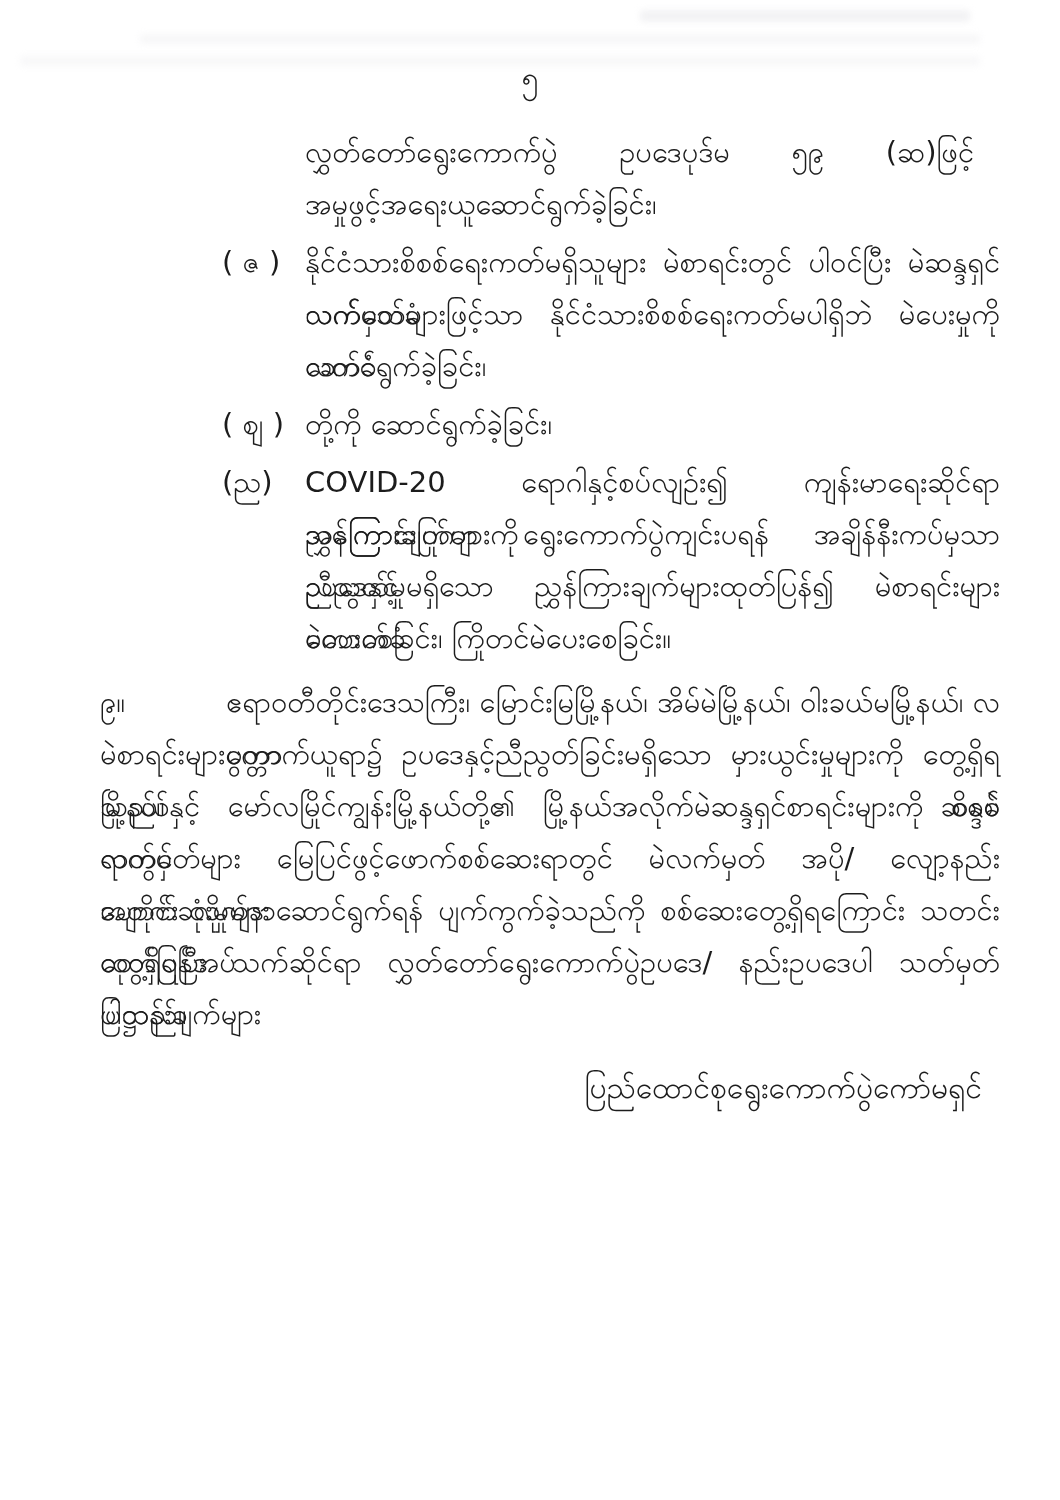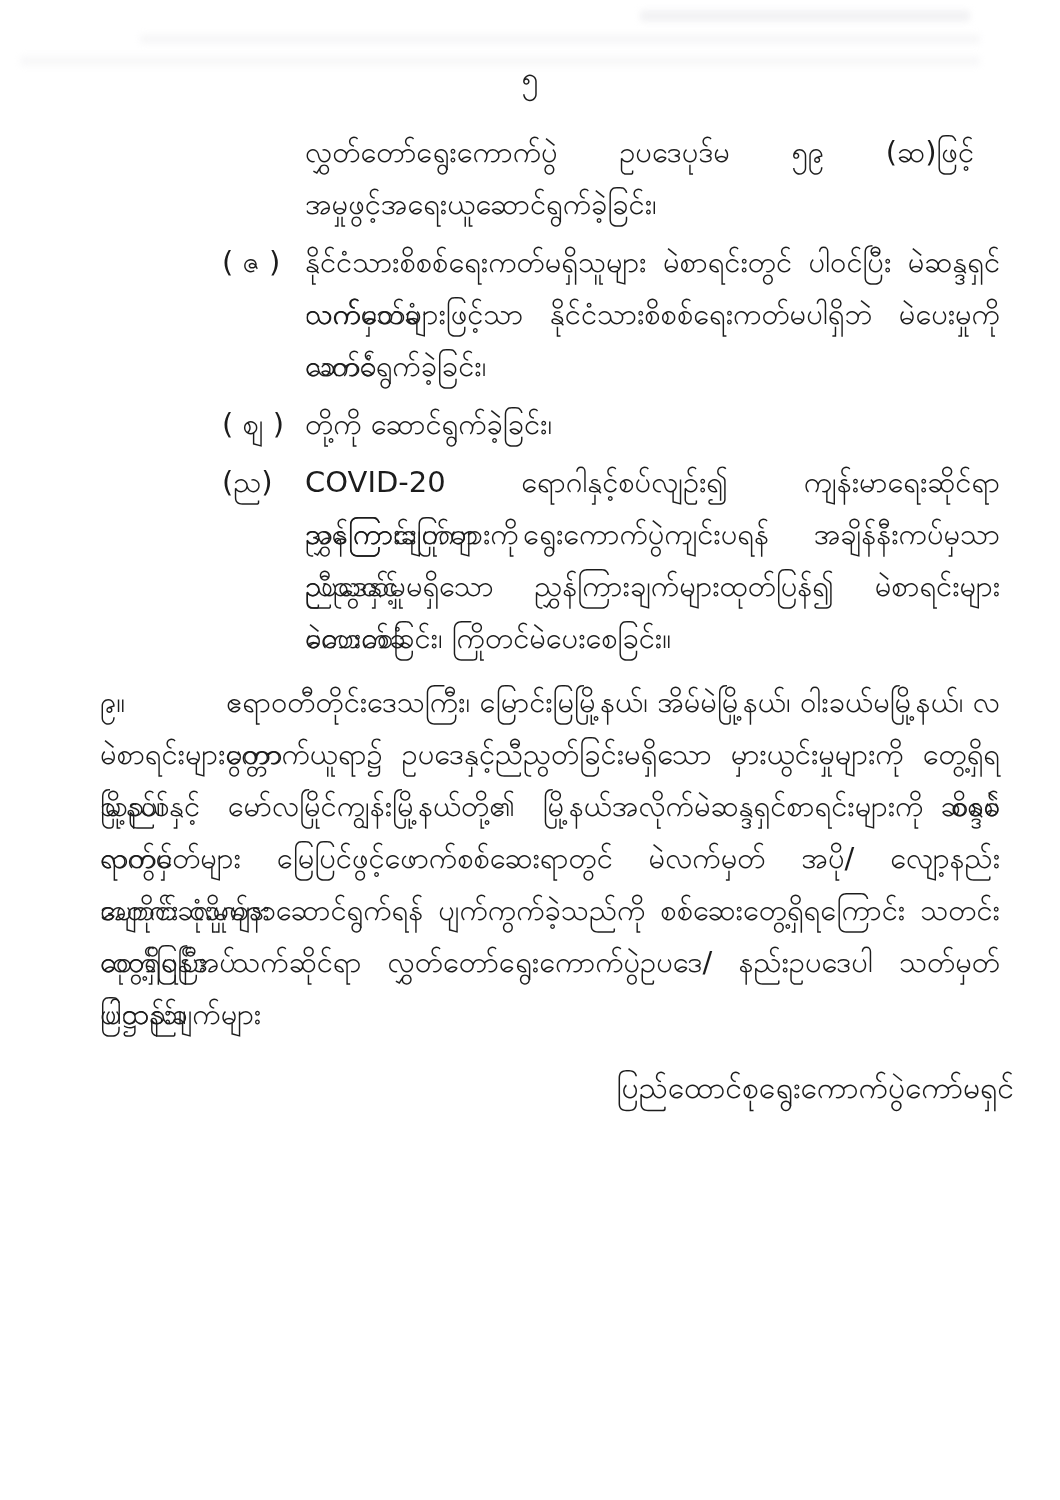--- a/index.html
+++ b/index.html
@@ -77,21 +77,21 @@
     font-size: 29px;
     line-height: 52px;
     white-space: nowrap;
   }
   .p9-first .p9-first-text {
     flex: 1 1 auto;
     min-width: 0;
   }
 
   .signature {
-    margin: 22px 46px 0 0;
+    margin: 22px 78px 0 0;
     text-align: right;
     font-size: 30px;
     line-height: 52px;
   }
 </style>
 </head>
 <body>
 
 <div class="page">
 

